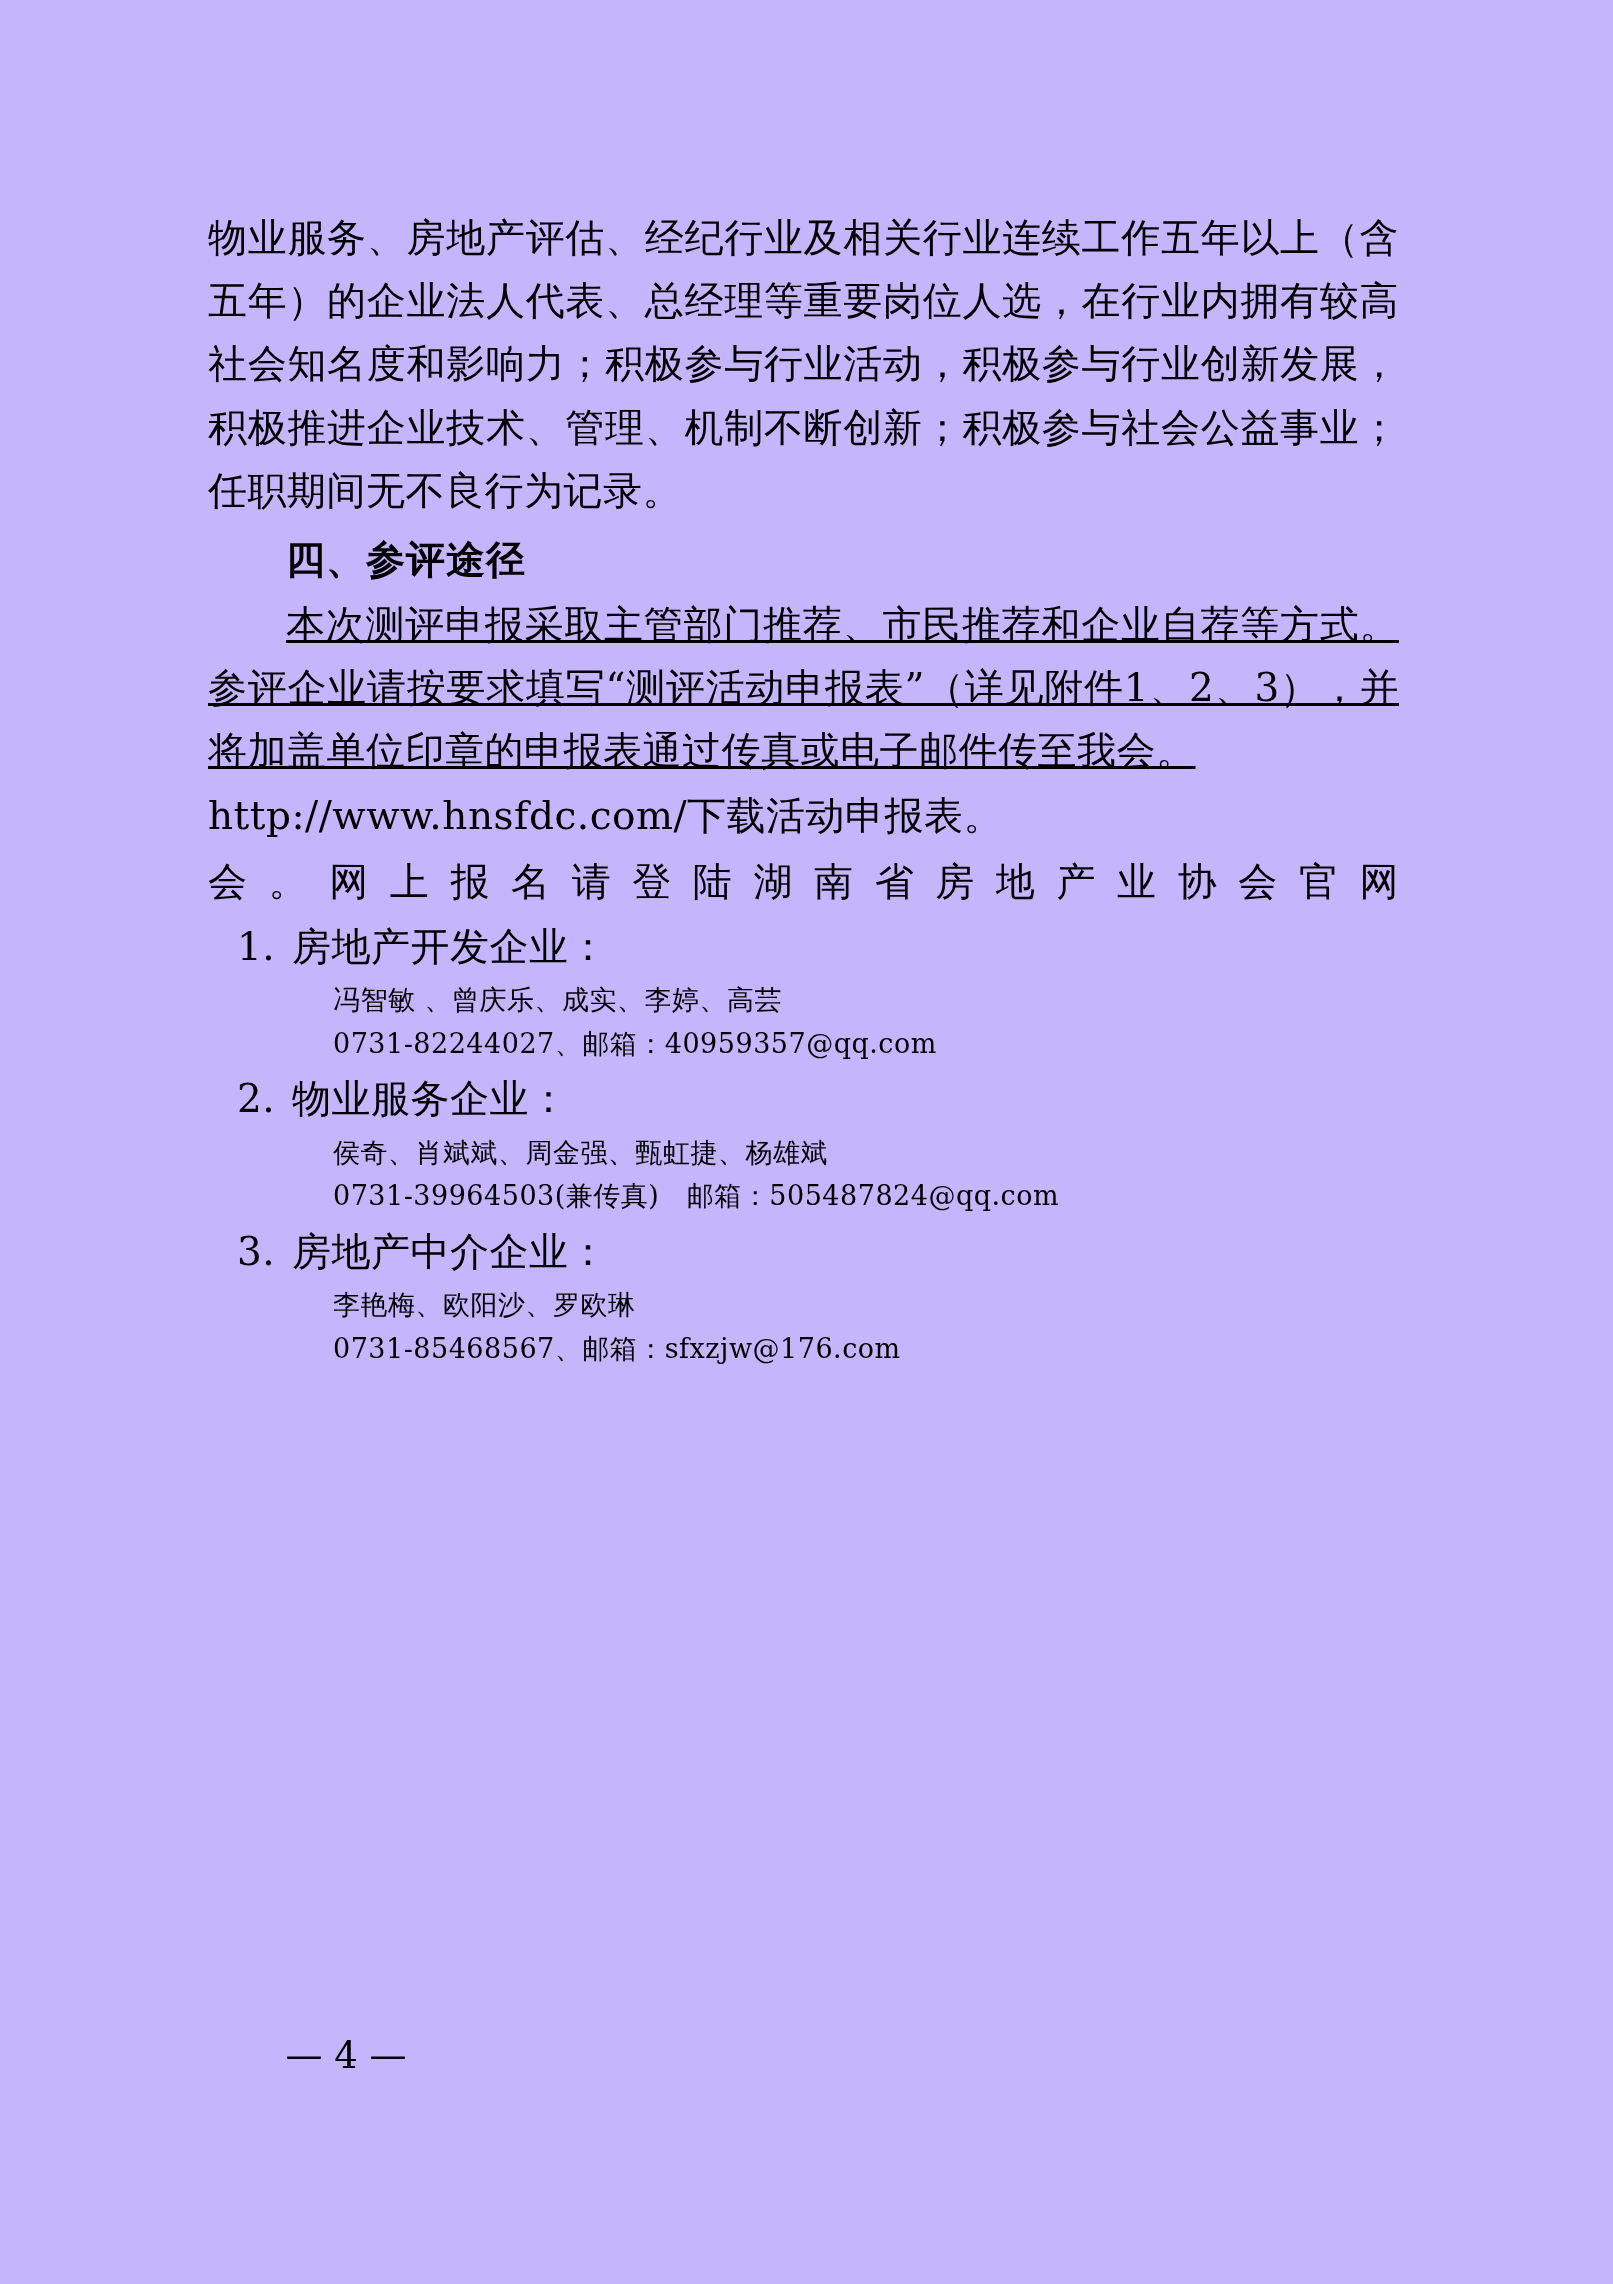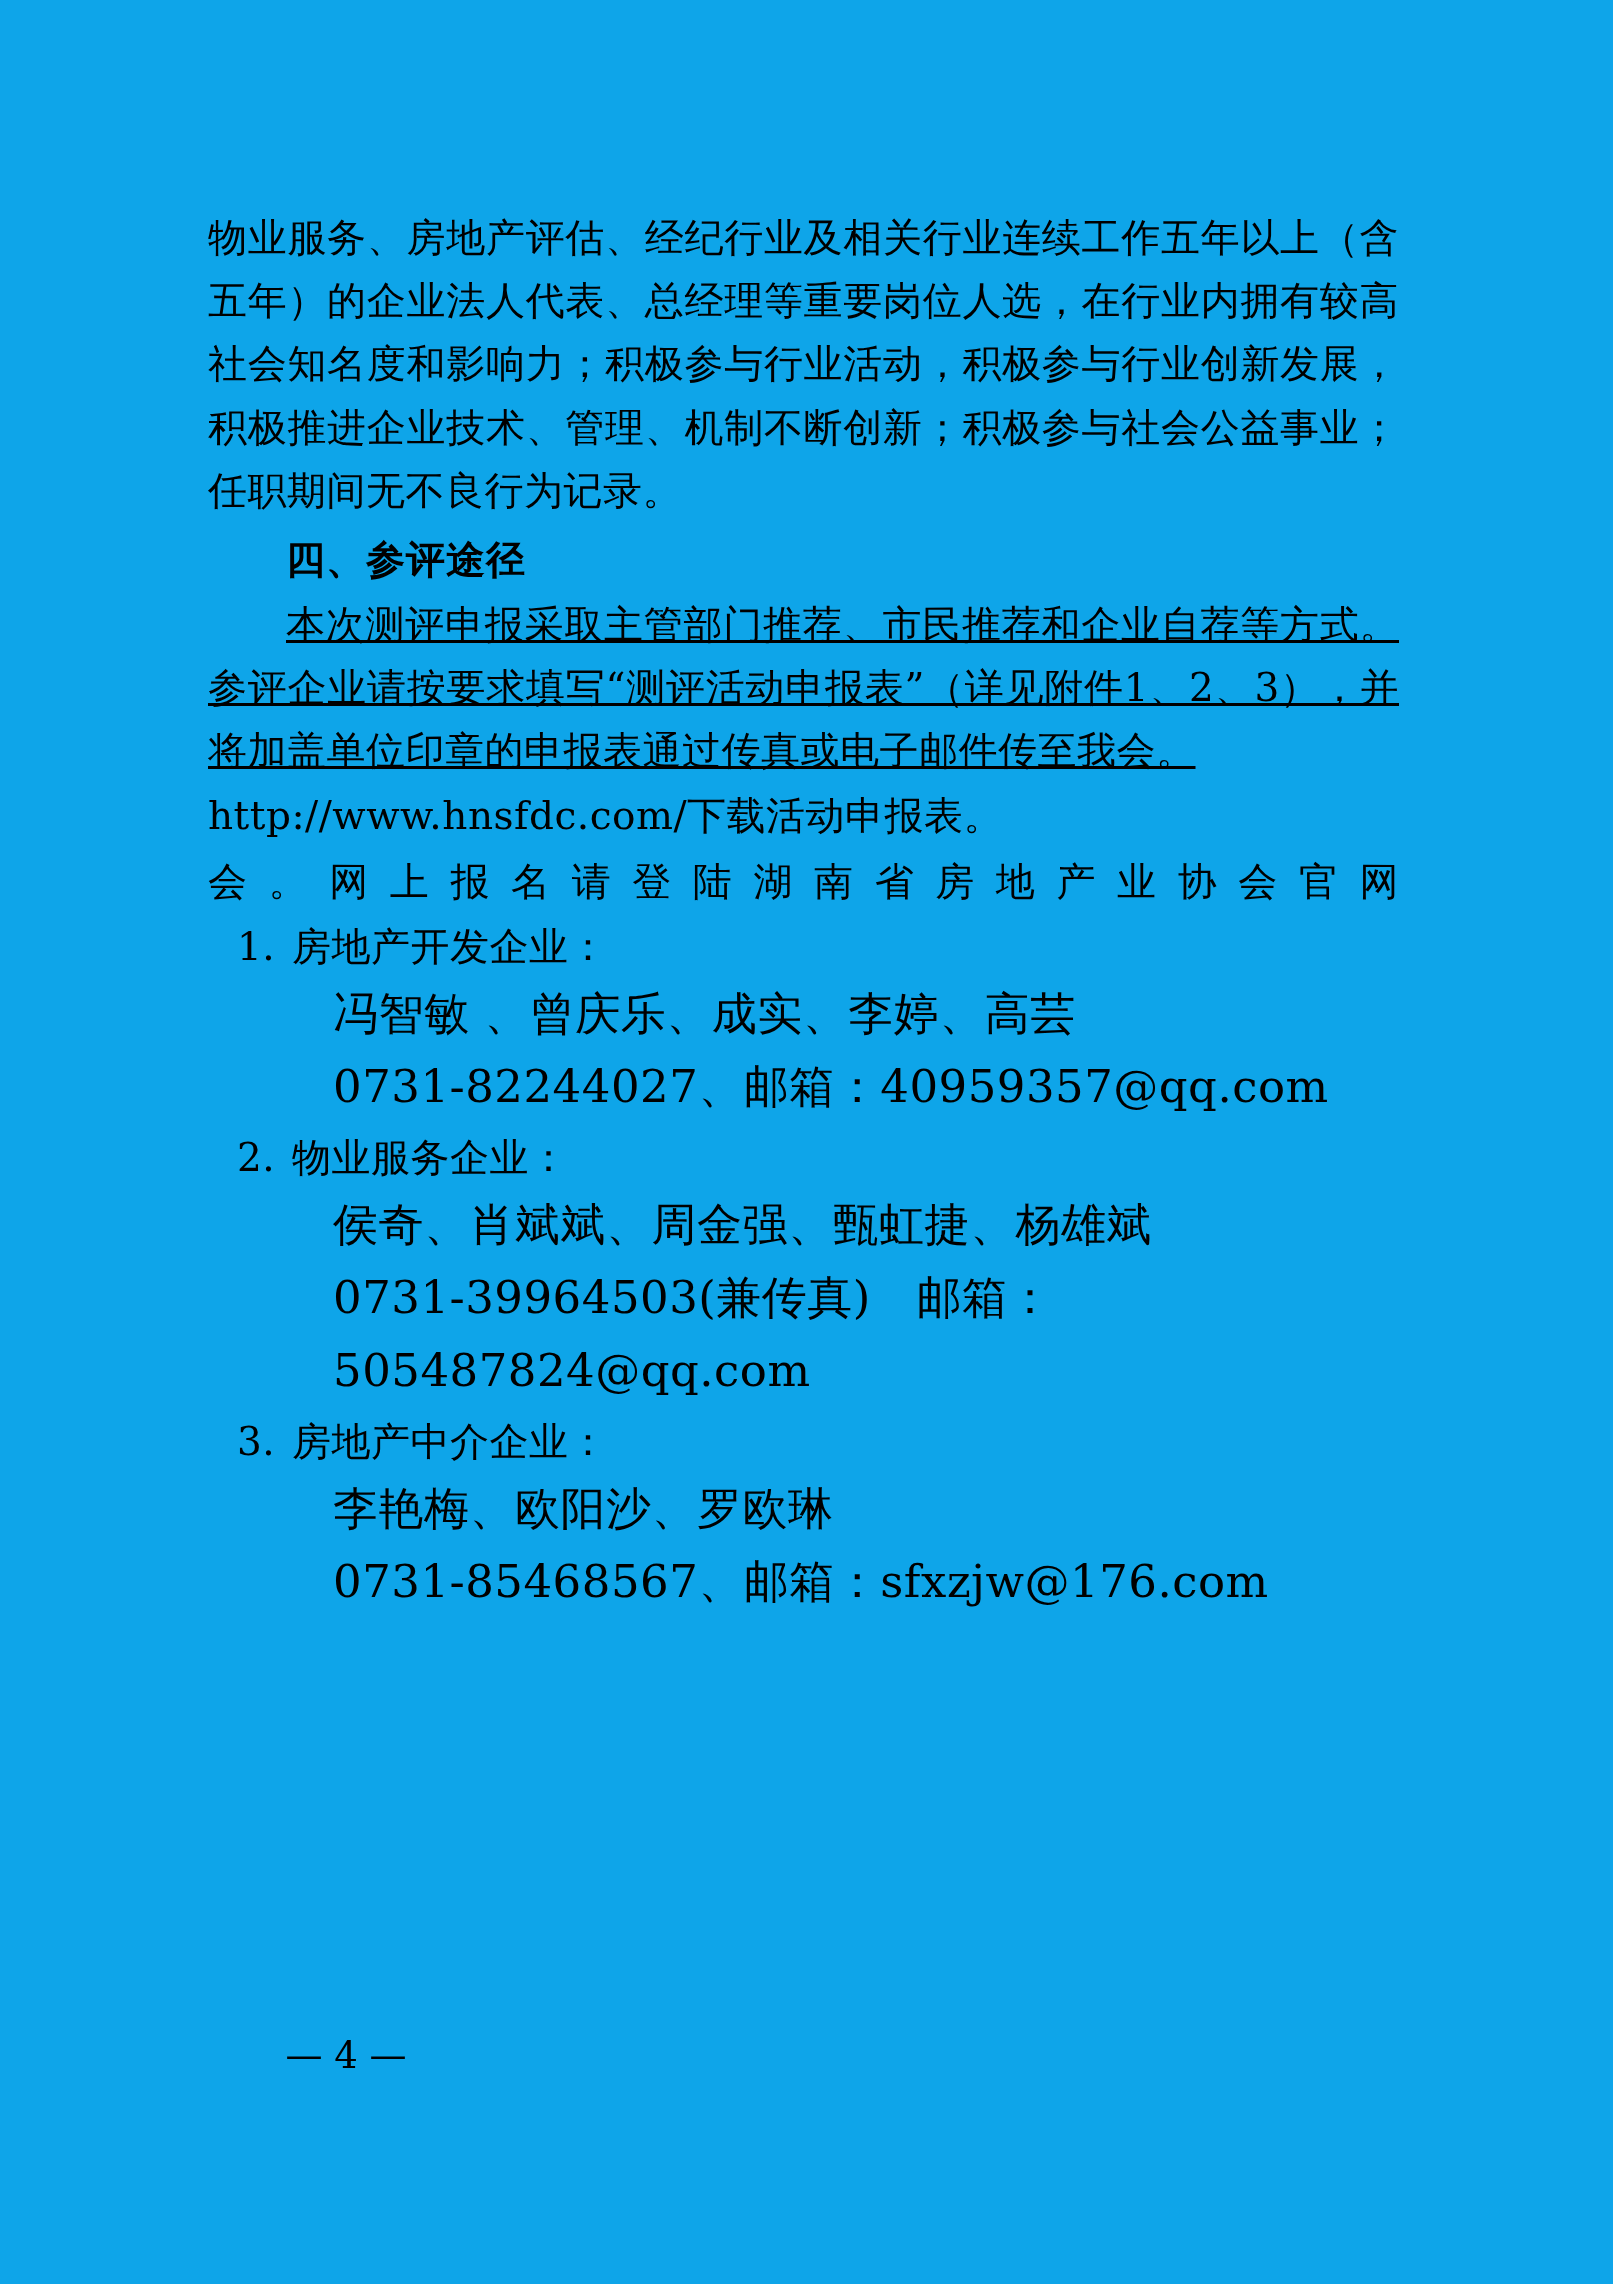--- a/index.html
+++ b/index.html
@@ -3,21 +3,21 @@
 <meta charset="utf-8">
 <style>
   html, body {
     margin: 0;
     padding: 0;
     background: #ffffff;
   }
   .page {
     width: 1613px;
     height: 2285px;
-    background: #0ea5e9;
+    background: #c4b5fd;
     position: relative;
     box-sizing: border-box;
     font-family: "DejaVu Serif", serif;
     color: #000000;
     overflow: hidden;
   }
   .content {
     position: absolute;
     left: 208px;
     top: 206px;
@@ -64,21 +64,21 @@
     position: relative;
     letter-spacing: 0.5px;
   }
   .contact-num {
     position: absolute;
     left: 29px;
     top: 0;
     font-family: "DejaVu Serif", serif;
   }
   .contact-sub {
-    font-size: 45px;
+    font-size: 27px;
     line-height: 1.62;
     margin: 0;
     padding-left: 125px;
     letter-spacing: 0.5px;
   }
   .footer {
     position: absolute;
     left: 0;
     top: 2034px;
     width: 1613px;

